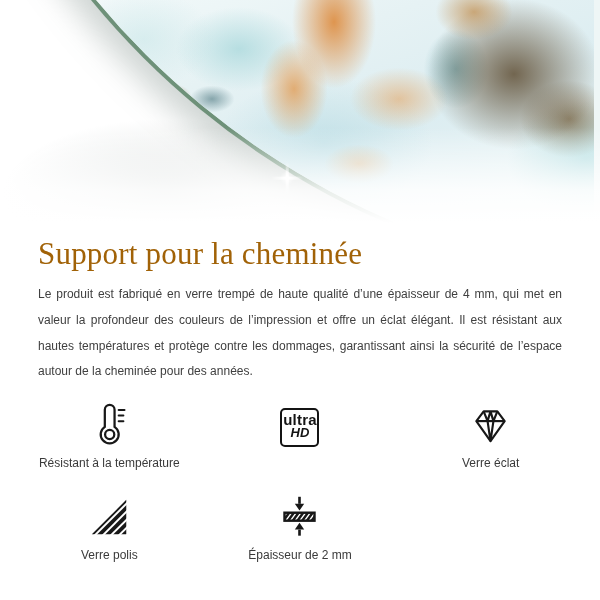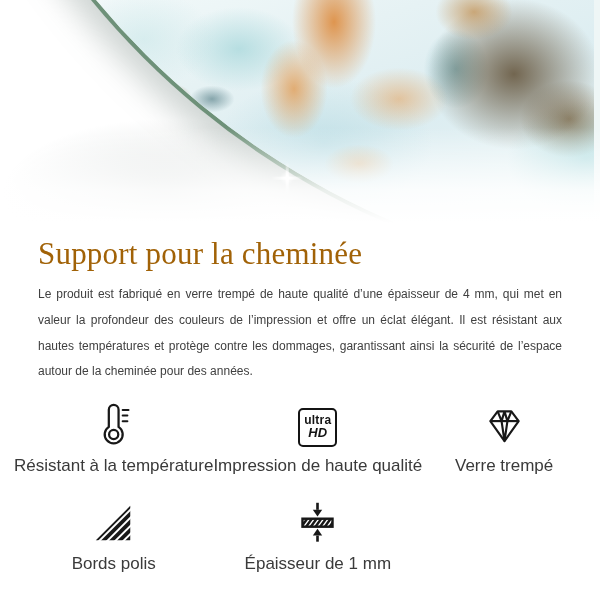--- a/index.html
+++ b/index.html
@@ -63,26 +63,26 @@
   .description{
     margin:0;font-size:12px;line-height:25.8px;color:#404040;text-align:justify;
   }
   
   .features{
     display:grid;grid-template-columns:repeat(3,1fr);row-gap:21px;
     margin:14px 0 0 -24px;width:572px;
   }
   .feature{display:flex;flex-direction:column;align-items:center;}
   .icon-wrap{height:48px;display:flex;align-items:flex-end;justify-content:center;}
-  .feature-label{margin-top:9px;font-size:17px;color:#3a3a3a;white-space:nowrap;}
+  .feature-label{margin-top:9px;font-size:12px;color:#3a3a3a;white-space:nowrap;}
   .uhd-box{
     box-sizing:border-box;width:39px;height:39px;border:2.6px solid #141414;border-radius:5px;
     display:flex;flex-direction:column;align-items:center;justify-content:center;color:#141414;
   }
-  .uhd-top{font-size:12px;font-weight:700;line-height:10px;letter-spacing:.2px;}
+  .uhd-top{font-size:15px;font-weight:700;line-height:10px;letter-spacing:.2px;}
   .uhd-bottom{font-size:13px;font-weight:800;line-height:15px;letter-spacing:.2px;font-style:italic;}
   svg{display:block;}
 </style>
 </head>
 <body>
 
 <div class="page">
 
   <section class="hero">
     <div class="disc-shadow"></div>
@@ -117,55 +117,54 @@
         <div class="feature-label">Résistant à la température</div>
       </div>
 
       <div class="feature">
         <div class="icon-wrap">
           <div class="uhd-box">
             <span class="uhd-top">ultra</span>
             <span class="uhd-bottom">HD</span>
           </div>
         </div>
-        <div class="feature-label">Impression de haute qualité</div>
       </div>
 
 
       <div class="feature">
         <div class="icon-wrap">
           <svg viewBox="0 0 48 44" width="47" height="43">
             <g fill="none" stroke="#181818" stroke-width="2.2" stroke-linejoin="round">
               <path d="M9.5 17.5 L17 7.5 H31 L38.5 17.5 L24 38 Z"></path>
               <path d="M9.5 17.5 H38.5"></path>
               <path d="M17 7.5 L21 17.5 L24 38 M31 7.5 L27 17.5 L24 38 M24 7.5 L21 17.5 M24 7.5 L27 17.5"></path>
             </g>
           </svg>
         </div>
-        <div class="feature-label">Verre trempé</div>
+        <div class="feature-label">Verre éclat</div>
       </div>
 
       <div class="feature">
         <div class="icon-wrap">
           <svg viewBox="0 0 48 48" width="43" height="43">
             <defs>
                 <clipPath id="triclip">
                   <polygon points="4,43 43,4 43,43"></polygon>
                 </clipPath>
               </defs>
             <g clip-path="url(#triclip)" stroke="#181818" stroke-width="4.2">
               <path d="M1 46 L46 1"></path>
               <path d="M10 46 L46 10"></path>
               <path d="M19 46 L46 19"></path>
               <path d="M28 46 L46 28"></path>
               <path d="M37 46 L46 37"></path>
             </g>
           </svg>
         </div>
-        <div class="feature-label">Bords polis</div>
+        <div class="feature-label">Verre polis</div>
       </div>
 
       <div class="feature">
         <div class="icon-wrap">
           <svg viewBox="0 0 48 48" width="45" height="46">
             <defs>
                 <clipPath id="barclip">
                   <rect x="8" y="20.5" width="32" height="8.5"></rect>
                 </clipPath>
               </defs>
@@ -174,18 +173,18 @@
               <g clip-path="url(#barclip)" stroke-width="2.6">
                 <path d="M4 33 L17 15 M9 33 L22 15 M14 33 L27 15 M19 33 L32 15 M24 33 L37 15 M29 33 L42 15 M34 33 L47 15"></path>
               </g>
               <path d="M24 3.5 V11" stroke-width="2.8"></path>
               <path d="M24 45 V38.5" stroke-width="2.8"></path>
             </g>
             <path d="M19 11 h10 l-5 7.2 Z" fill="#181818"></path>
             <path d="M19 38.5 h10 l-5 -7.2 Z" fill="#181818"></path>
           </svg>
         </div>
-        <div class="feature-label">Épaisseur de 1 mm</div>
+        <div class="feature-label">Épaisseur de 2 mm</div>
       </div>
 
     </div>
   </section>
 </div>
 
 </body></html>

